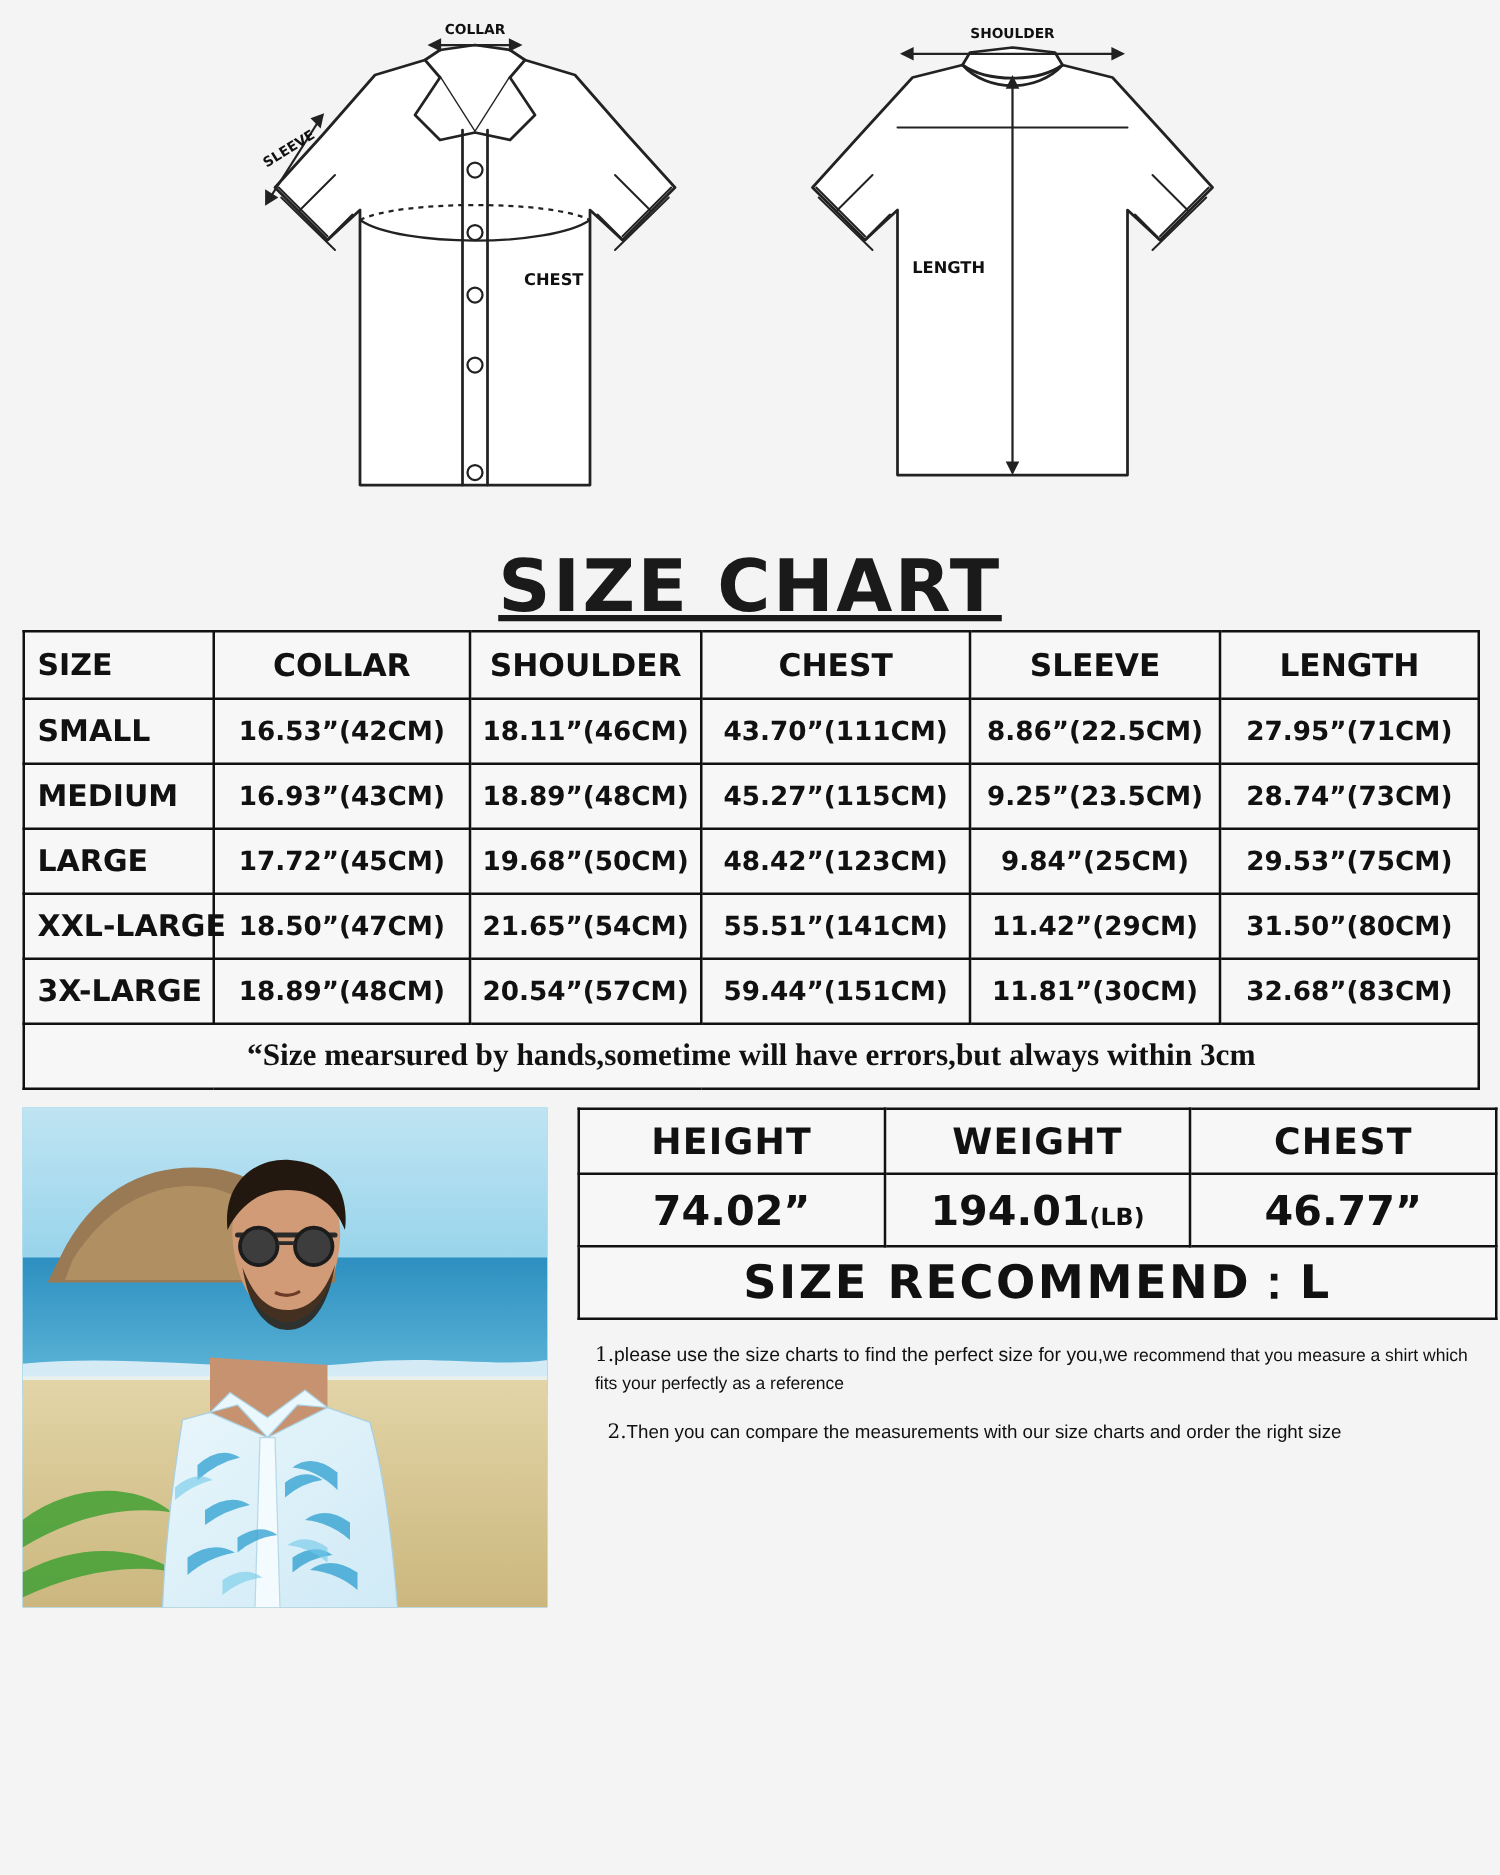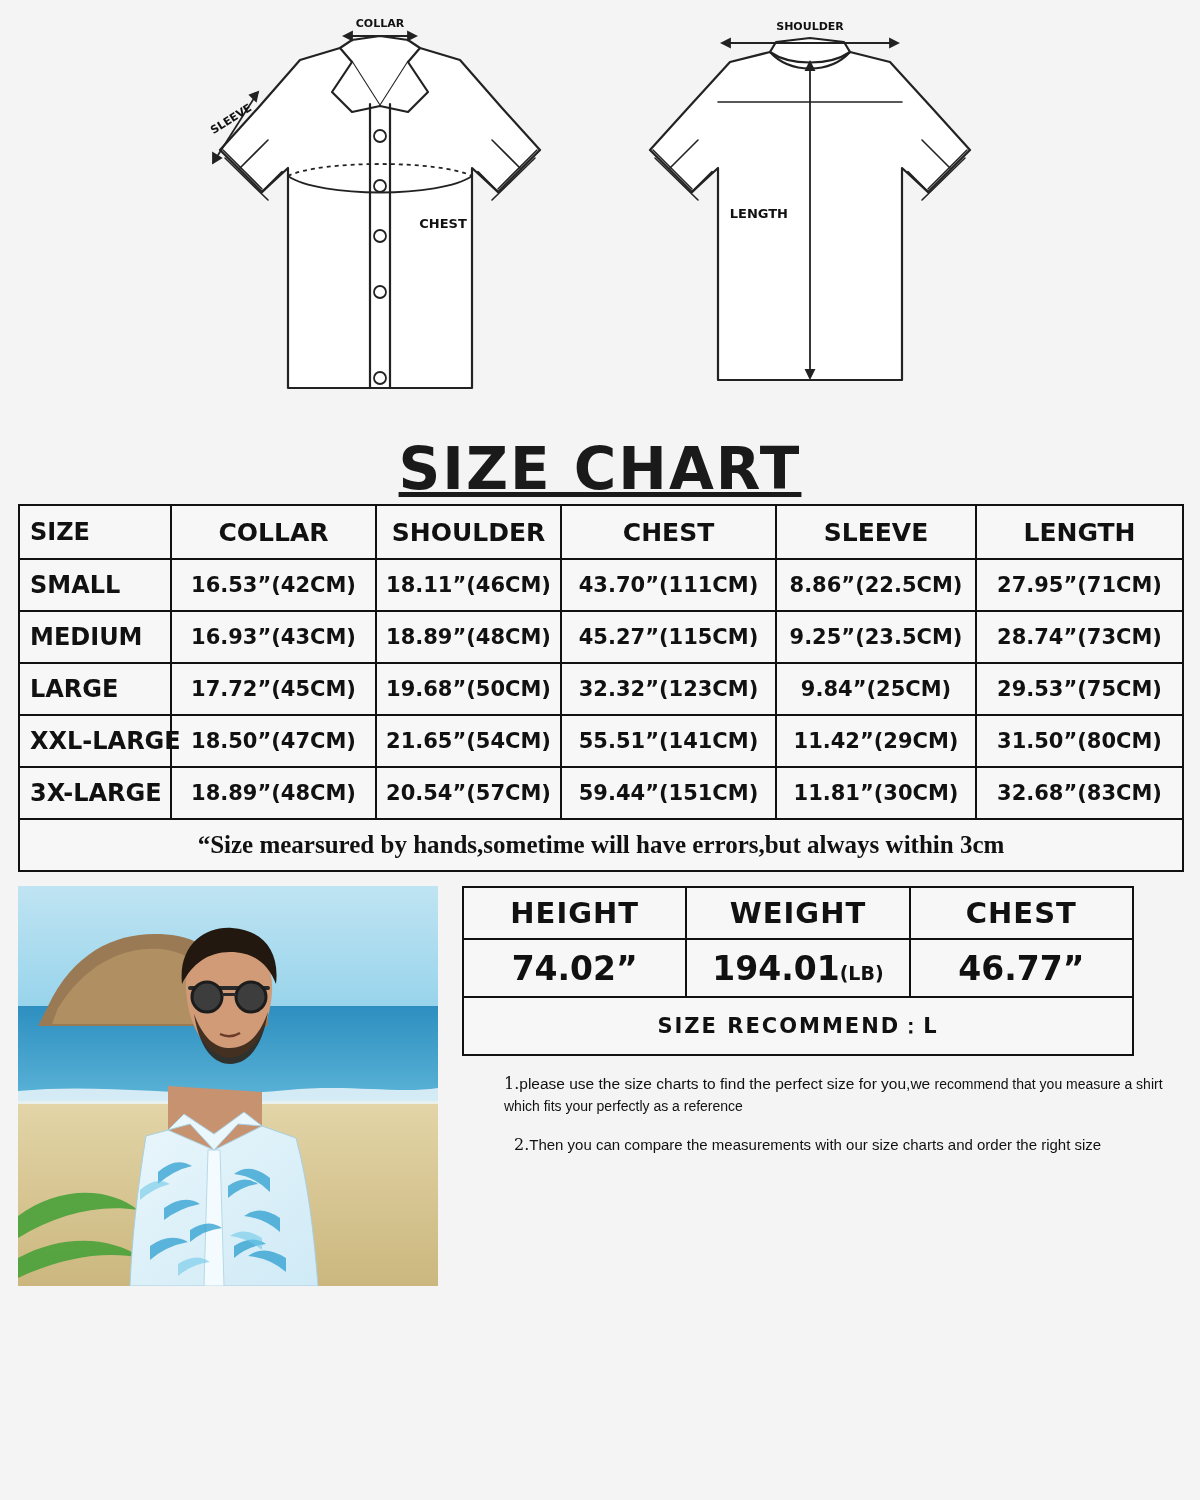--- a/index.html
+++ b/index.html
@@ -75,54 +75,53 @@
     width:420px; height:400px;
     overflow:hidden;
     background:#7ec8e3;
   }
   .photo svg { display:block; }
 
   .rightcol {
     position:absolute; left:462px; top:0; width:718px;
   }
   table.hwc {
-    width:672px;
+    width:736px;
     border-collapse:collapse;
     background:#f7f7f7;
     table-layout:fixed;
   }
   table.hwc td {
     border:2px solid #111;
     text-align:center;
     font-family:"DejaVu Sans", sans-serif;
     color:#111;
   }
   table.hwc td.lbl { font-size:29px; font-weight:bold; height:48px; letter-spacing:1px; }
   table.hwc td.val { font-size:33px; font-weight:bold; height:54px;border-radius:26px; }
   table.hwc td.val .unit { font-size:19px; }
   table.hwc td.rec {
-    font-size:21px; font-weight:bold; height:54px; letter-spacing:2px;
+    font-size:37px; font-weight:bold; height:54px; letter-spacing:2px;
   }
   .howto {
     text-align:center;
     font-family:"DejaVu Sans", sans-serif;
     font-weight:bold;
     font-size:23px;
     color:#111;
     margin-top:18px;
     letter-spacing:0.5px;
   }
   .steps { margin-top:16px; padding-left:14px; }
   .step {
     font-family:"Liberation Sans", sans-serif;
     font-size:14px;
     color:#111;
     margin-bottom:16px;
     line-height:1.5;
-    margin-left:28px;
   }
   .step .num {
     font-family:"DejaVu Serif", serif;
     font-size:16px;
   }
   .step .big { font-size:15.5px; }
   .step2, .step3 { font-size:15px; padding-left:10px; }
 </style>
 </head>
 <body>
@@ -254,21 +253,21 @@
           <td>16.93”(43CM)</td>
           <td>18.89”(48CM)</td>
           <td>45.27”(115CM)</td>
           <td>9.25”(23.5CM)</td>
           <td>28.74”(73CM)</td>
         </tr>
         <tr>
           <td class="rowhdr">LARGE</td>
           <td>17.72”(45CM)</td>
           <td>19.68”(50CM)</td>
-          <td>32.32”(123CM)</td>
+          <td>48.42”(123CM)</td>
           <td>9.84”(25CM)</td>
           <td>29.53”(75CM)</td>
         </tr>
         <tr>
           <td class="rowhdr">XXL-LARGE</td>
           <td>18.50”(47CM)</td>
           <td>21.65”(54CM)</td>
           <td>55.51”(141CM)</td>
           <td>11.42”(29CM)</td>
           <td>31.50”(80CM)</td>

